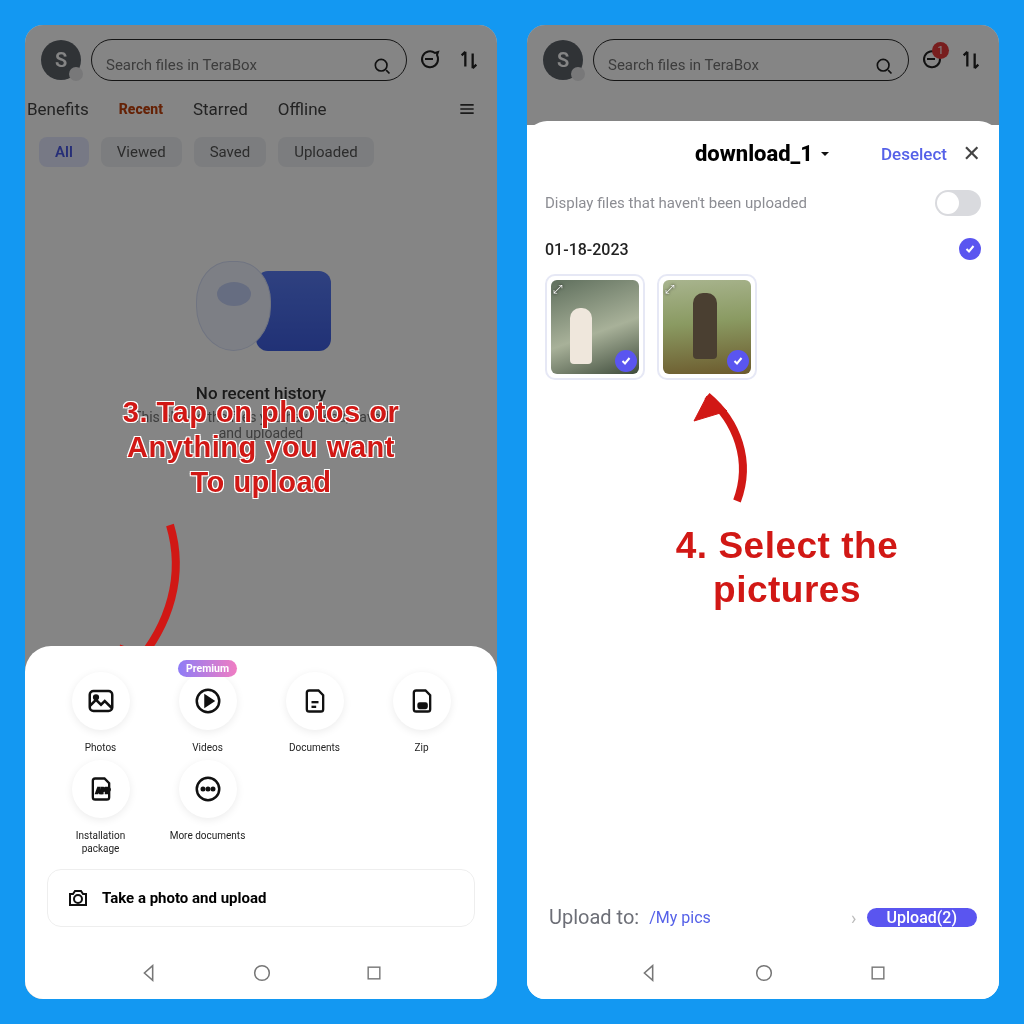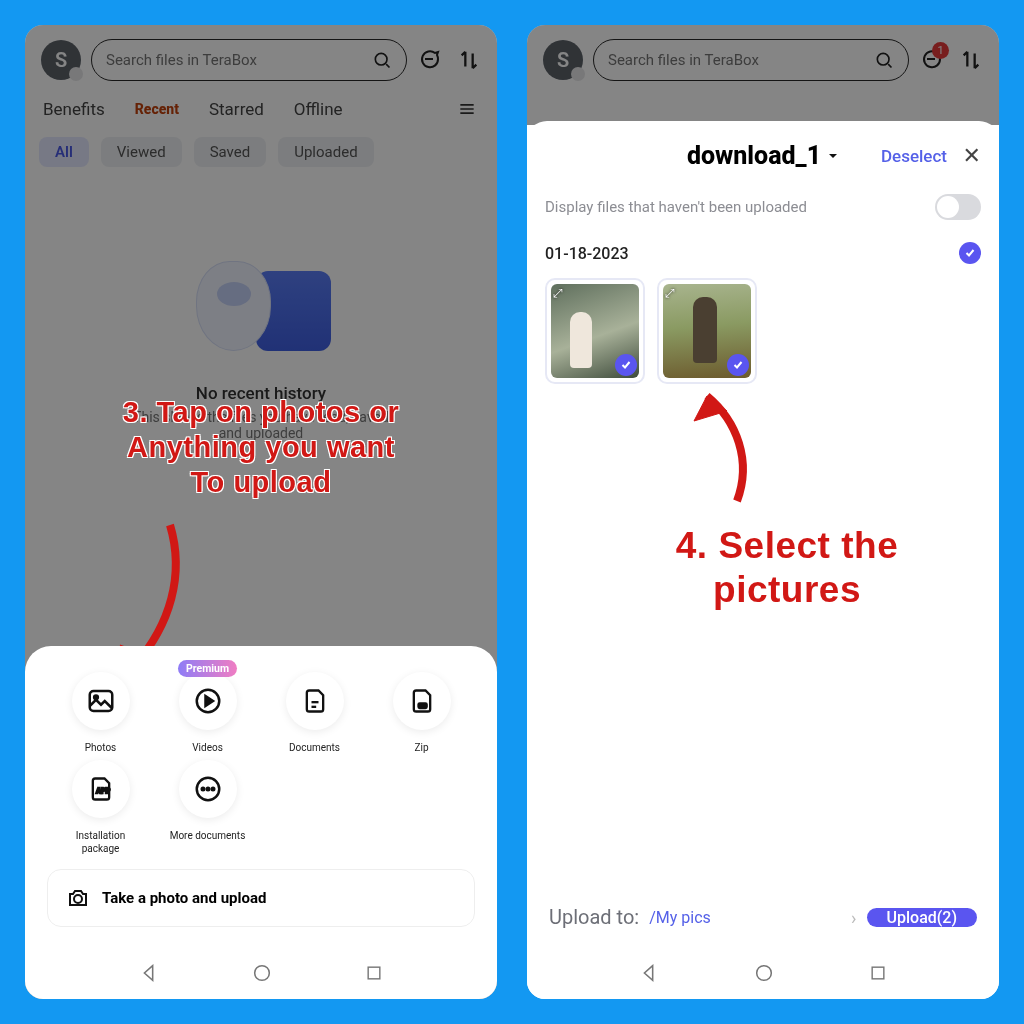--- a/index.html
+++ b/index.html
@@ -4,26 +4,26 @@
 <style>
   * { box-sizing: border-box; margin: 0; padding: 0; font-family: -apple-system, BlinkMacSystemFont, "Segoe UI", Roboto, Arial, sans-serif; }
   body { background: #1398f2; width: 1024px; height: 1024px; overflow: hidden; padding: 25px; display: flex; gap: 30px; }
   .phone { flex: 1; height: 974px; background: #fff; border-radius: 18px; position: relative; overflow: hidden; display: flex; flex-direction: column; }
   
   .left-main { position: relative; flex: 1; display: flex; flex-direction: column; }
   .dim-overlay { position: absolute; inset: 0; background: rgba(0,0,0,.48); pointer-events: none; z-index: 2; }
   .topbar { display: flex; align-items: center; gap: 10px; padding: 14px 16px 0 16px; }
   .avatar { width: 40px; height: 40px; border-radius: 50%; background: #5c6269; color: #fff; display: flex; align-items: center; justify-content: center; font-weight: 600; font-size: 20px; position: relative; }
   .avatar::after { content:""; position:absolute; bottom:-1px; right:-2px; width:14px; height:14px; background:#e6e6e8; border-radius:50%; }
-  .search { flex:1; border:1.5px solid #2a2a2a; height:42px; border-radius:40px; display:flex; align-items:center; padding:16px 14px; }
+  .search { flex:1; border:1.5px solid #2a2a2a; height:42px; border-radius:40px; display:flex; align-items:flex-start; padding:16px 14px; }
   .search input { border:none; outline:none; flex:1; font-size:15px; background:transparent; }
   .badge-dot { position:absolute; top:-6px; right:-6px; width:17px; height:17px; border-radius:50%; background:#e63a3a; color:#fff; font-size:11px; display:flex; align-items:center; justify-content:center; }
   .right-icons { display:flex; gap:16px; align-items:center; }
   .icon-btn { width:24px; height:24px; position:relative; display:flex; align-items:center; justify-content:center; }
-  .tabs { display:flex; gap:30px; padding:16px 18px 10px 18px; align-items:center; font-size:17px; color:#444; }
+  .tabs { display:flex; gap:30px; padding:16px 18px 10px 2px; align-items:center; font-size:17px; color:#444; }
   .tabs .active { font-size:14px; font-weight:800; color:#c2410c; }
   .tabs .hamburger { margin-left:auto; }
   .filter-row { display:flex; gap:12px; padding:6px 14px 14px 14px; }
   .pill { padding:6px 16px; border-radius:8px; background:#eef0f3; color:#555; font-size:15px; }
   .pill.active { background:#e5e9ff; color:#4a59e4; font-weight:600; }
   .empty-state { display:flex; flex-direction:column; align-items:center; margin-top:70px; color:#777; font-size:17px; text-align:center; }
   .cloud-illus { width:140px; height:120px; margin-bottom:12px; position:relative; }
   .cloud-illus .blob { position:absolute; right:0; top:20px; width:75px; height:80px; background:linear-gradient(#5a7df5,#3f5fe2); border-radius:12px; }
   .cloud-illus .yeti { position:absolute; left:5px; top:10px; width:75px; height:90px; background:#f0f4ff; border-radius:45% 45% 50% 50%; border:1px solid #d6def7; }
   .cloud-illus .yeti::before { content:""; position:absolute; top:20px; left:20px; width:34px; height:24px; background:#c4d1f7; border-radius:50%; }
@@ -41,21 +41,21 @@
   .premium-badge { position:absolute; top:-12px; font-size:10.5px; padding:2px 8px; border-radius:10px; color:#fff; background:linear-gradient(90deg,#8e7cf6,#f07dc2); font-weight:700; }
   .camera-row { margin:14px 0 20px 0; border:1px solid #eee; border-radius:14px; padding:16px 18px; display:flex; align-items:center; gap:12px; font-weight:700; font-size:15px; }
   
   .navbar { height:52px; display:flex; align-items:center; justify-content:space-evenly; color:#888; }
   .navbar svg { stroke:#777; }
   
   .right-top-dim { position:relative; height:100px; overflow:hidden; }
   .right-top-dim .dim-overlay { z-index:2; }
   .picker { flex:1; background:#fff; border-radius:20px 20px 0 0; margin-top:-4px; z-index:3; position:relative; display:flex; flex-direction:column; padding:20px 18px 0 18px; }
   .picker-header { display:flex; align-items:center; justify-content:center; position:relative; margin-bottom:24px; }
-  .picker-title { font-weight:800; font-size:25px; display:flex; align-items:center; gap:6px; }
+  .picker-title { font-weight:800; font-size:22px; display:flex; align-items:center; gap:6px; }
   .deselect { position:absolute; right:34px; color:#5561e8; font-size:17px; font-weight:500; }
   .close-x { position:absolute; right:0; font-size:22px; color:#444; }
   .toggle-row { display:flex; align-items:center; justify-content:space-between; color:#8c8d93; font-size:15px; margin-bottom:22px; }
   .toggle { width:46px; height:26px; border-radius:20px; background:#d9dade; position:relative; }
   .toggle::after { content:""; position:absolute; left:2px; top:2px; width:22px; height:22px; background:#fff; border-radius:50%; }
   .date-row { display:flex; align-items:center; justify-content:space-between; margin-bottom:14px; }
   .date-label { font-weight:500; font-size:16px; color:#222; }
   .check-badge { width:22px; height:22px; border-radius:50%; background:#5a55f0; display:flex; align-items:center; justify-content:center; }
   .thumbs { display:flex; gap:12px; }
   .thumb { width:100px; height:106px; border-radius:10px; position:relative; border:2px solid #e6e8f5; overflow:hidden; }

